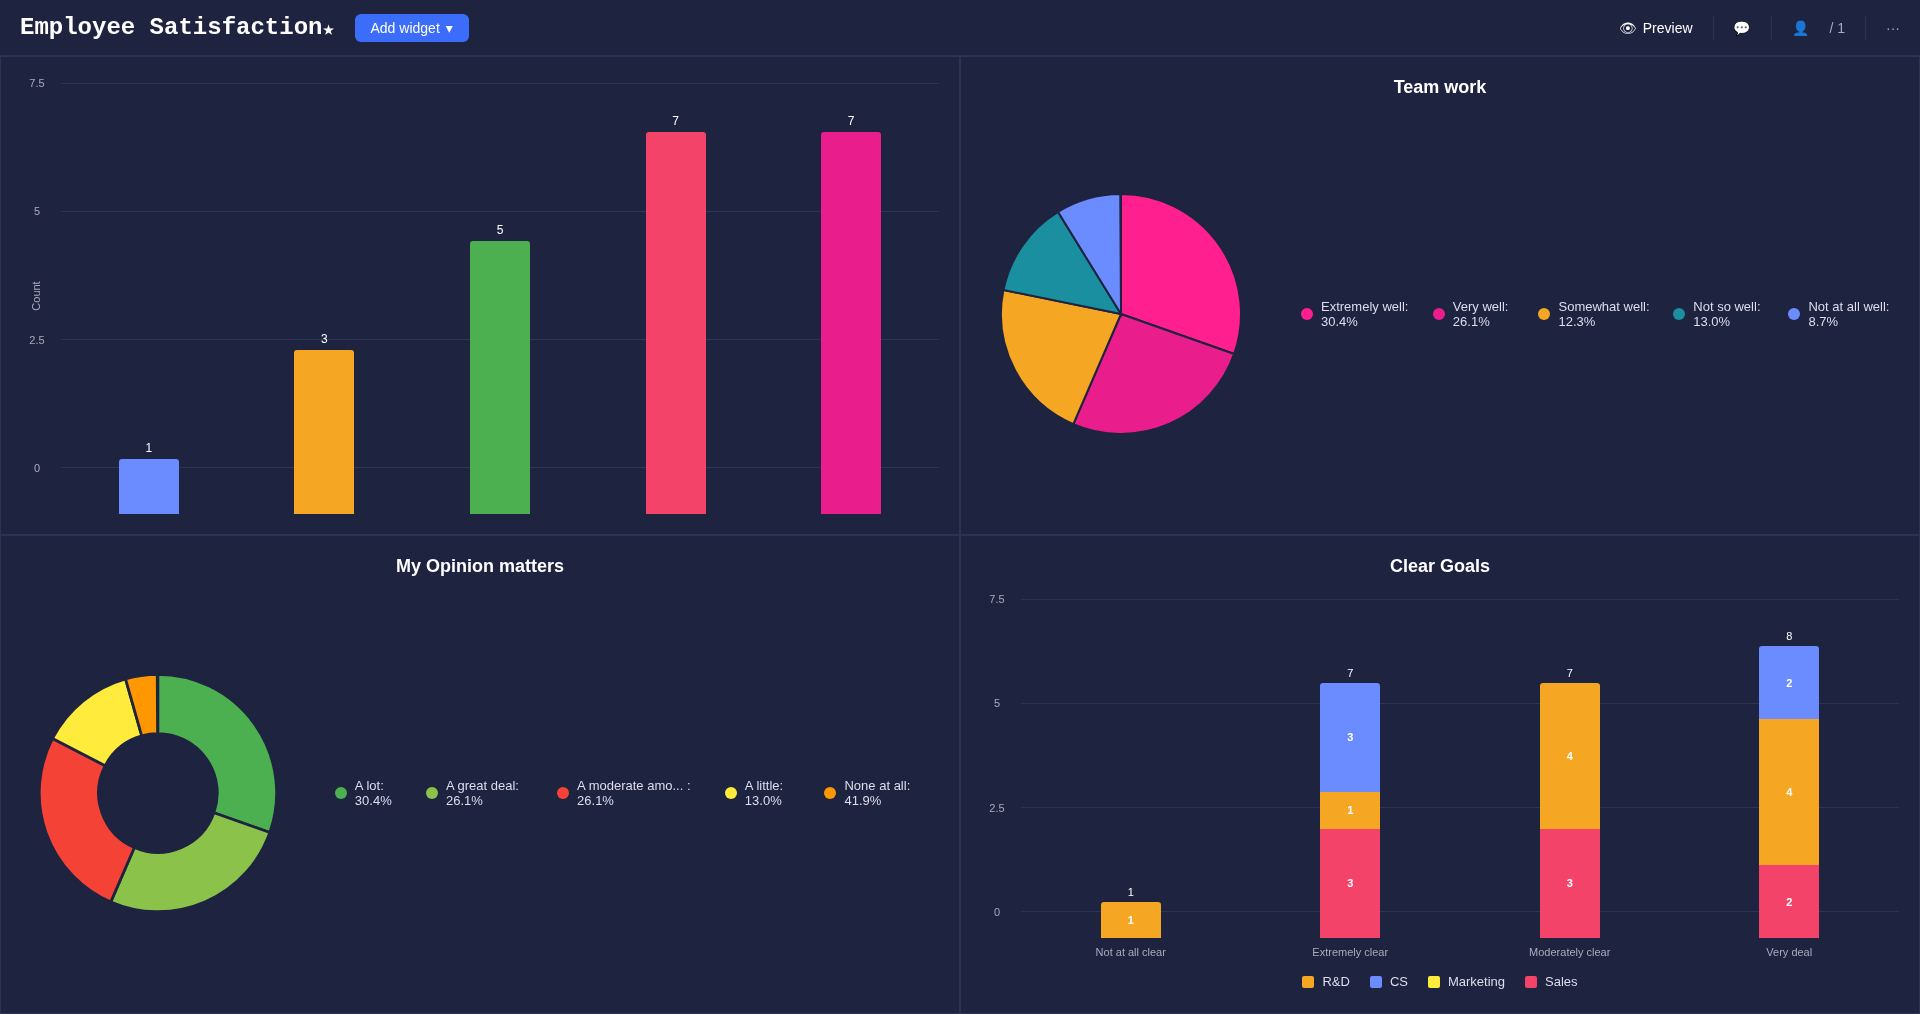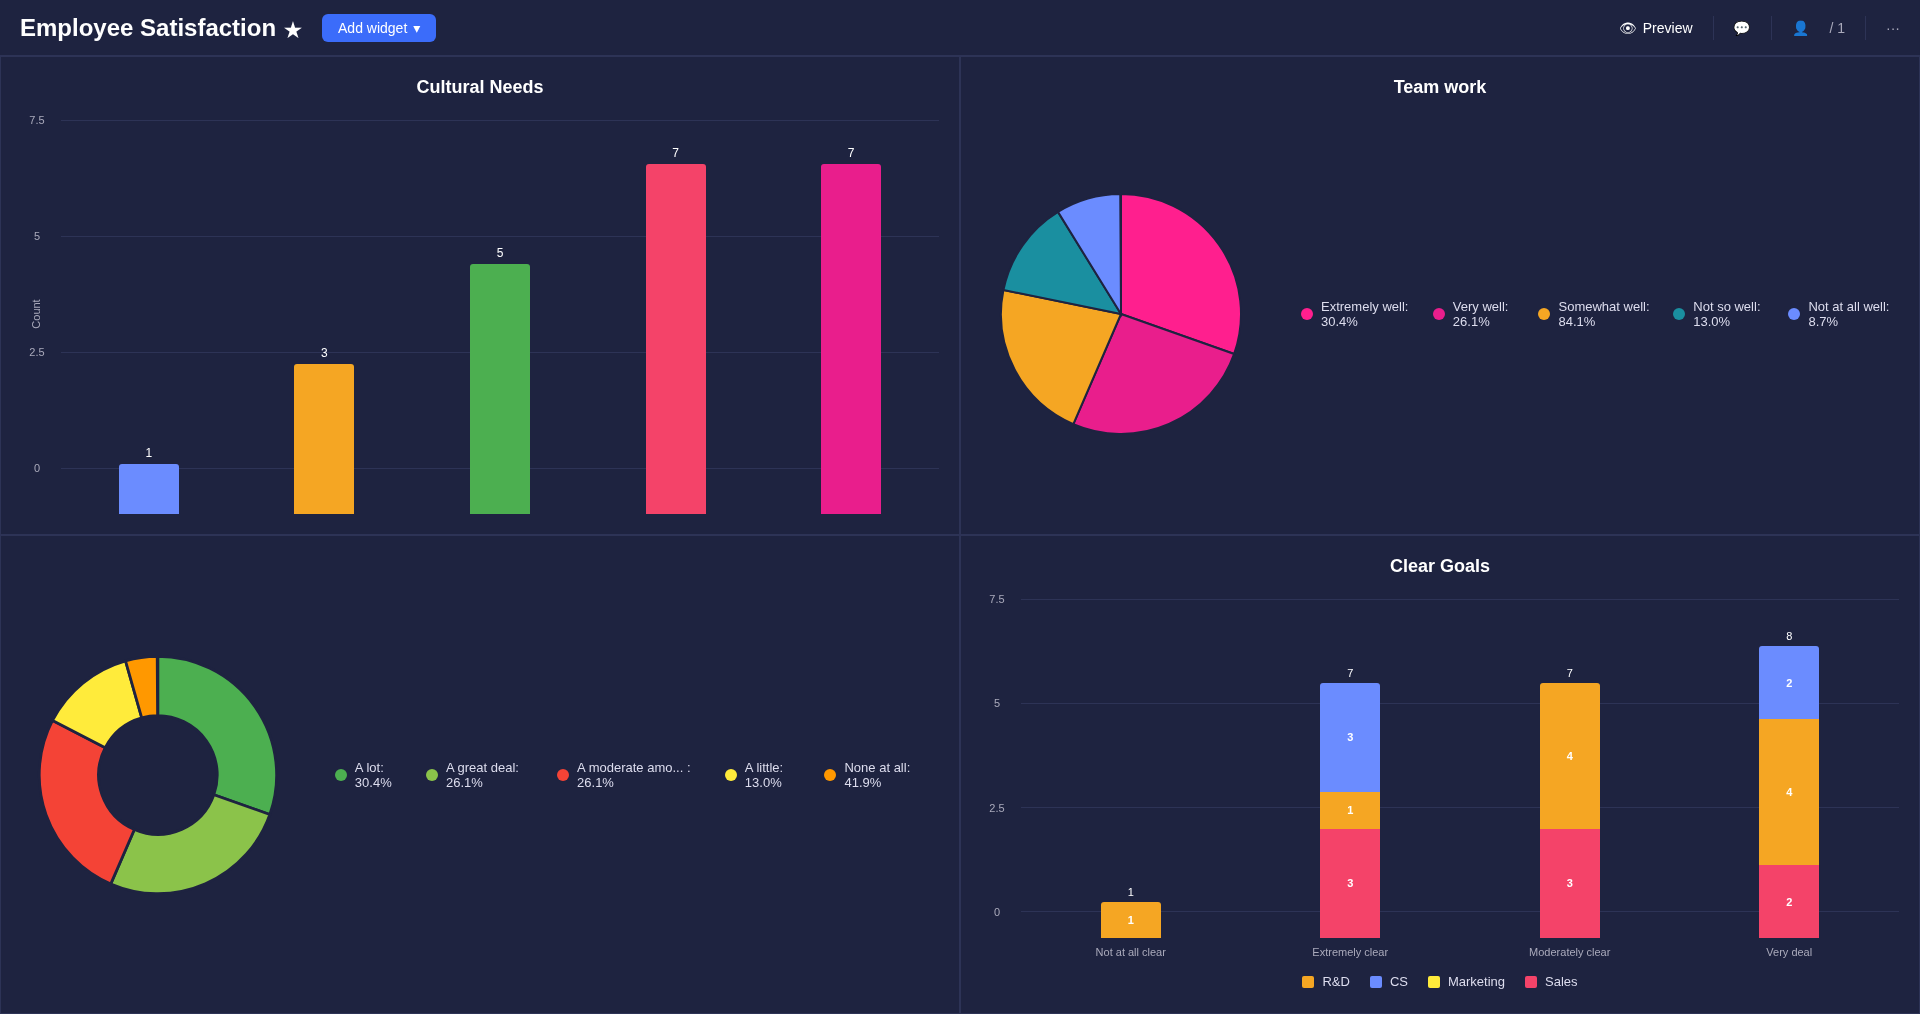--- a/index.html
+++ b/index.html
@@ -18,21 +18,21 @@
       background: #1e2340;
       border-bottom: 1px solid #2d3356;
       height: 56px;
     }
     .header-title {
       font-size: 24px;
       font-weight: 700;
       color: #fff;
       display: flex;
       align-items: flex-end;
-      gap: 8px;
+      font-family: Liberation Mono, monospace;
     }
     .star-icon { color: #fff; font-size: 20px; }
     .add-widget-btn {
       margin-left: 20px;
       background: #3b6cfa;
       color: #fff;
       border: none;
       border-radius: 6px;
       padding: 6px 16px;
       font-size: 14px;
@@ -294,21 +294,20 @@
     <span>👤</span>
     <span>/ 1</span>
     <div class="divider"></div>
     <span>···</span>
   </div>
 </div>
 
 <div class="dashboard-grid">
 
   <div class="panel">
-    <div class="panel-title">Cultural Needs</div>
     <div class="bar-chart-container">
       <div class="bar-chart-area">
         <div class="y-axis-label">Count</div>
 
         <div class="y-gridlines">
           <div class="y-gridline">
             <span class="y-gridline-label">7.5</span>
             <div class="y-gridline-line"></div>
           </div>
           <div class="y-gridline">
@@ -365,35 +364,36 @@
           <div class="legend-item">
             <div class="legend-dot" style="background-color: rgb(255, 31, 142);"></div>
             <span>Extremely well: 30.4%</span>
           </div>
           <div class="legend-item">
             <div class="legend-dot" style="background-color: rgb(233, 30, 140);"></div>
             <span>Very well: 26.1%</span>
           </div>
           <div class="legend-item">
             <div class="legend-dot" style="background-color: rgb(245, 166, 35);"></div>
-            <span>Somewhat well: 84.1%</span>
+            <span>Somewhat well: 12.3%</span>
           </div>
           <div class="legend-item">
             <div class="legend-dot" style="background-color: rgb(26, 143, 160);"></div>
             <span>Not so well: 13.0%</span>
           </div>
           <div class="legend-item">
             <div class="legend-dot" style="background-color: rgb(107, 140, 255);"></div>
             <span>Not at all well: 8.7%</span>
           </div>
         </div>
     </div>
   </div>
 
   <div class="panel">
+    <div class="panel-title">My Opinion matters</div>
     <div class="donut-section">
       <svg width="300" height="300" viewBox="0 0 300 300" id="opinion-donut">
           <path d="M150,20 A130,130 0 0,1 272.5887696660724,193.26654078798828 L211.2943848330362,171.63327039399414 A65,65 0 0,0 150,85 Z" fill="#4caf50" stroke="#1e2340" stroke-width="3"></path>
           <path d="M272.5887696660724,193.26654078798828 A130,130 0 0,1 98.37077421747851,269.30810133891754 L124.18538710873926,209.65405066945877 A65,65 0 0,0 211.2943848330362,171.63327039399414 Z" fill="#8bc34a" stroke="#1e2340" stroke-width="3"></path>
           <path d="M98.37077421747851,269.30810133891754 A130,130 0 0,1 34.542261654239226,90.25461811920654 L92.2711308271196,120.12730905960328 A65,65 0 0,0 124.18538710873926,209.65405066945877 Z" fill="#f44336" stroke="#1e2340" stroke-width="3"></path>
           <path d="M34.542261654239226,90.25461811920654 A130,130 0 0,1 114.51624838274773,24.93640269380883 L132.25812419137387,87.46820134690441 A65,65 0 0,0 92.2711308271196,120.12730905960328 Z" fill="#ffeb3b" stroke="#1e2340" stroke-width="3"></path>
           <path d="M114.51624838274773,24.93640269380883 A130,130 0 0,1 149.18319128447737,20.002566088702167 L149.59159564223867,85.00128304435108 A65,65 0 0,0 132.25812419137387,87.46820134690441 Z" fill="#ff9800" stroke="#1e2340" stroke-width="3"></path>
         </svg>
       <div class="legend" id="opinion-legend">
           <div class="legend-item">

